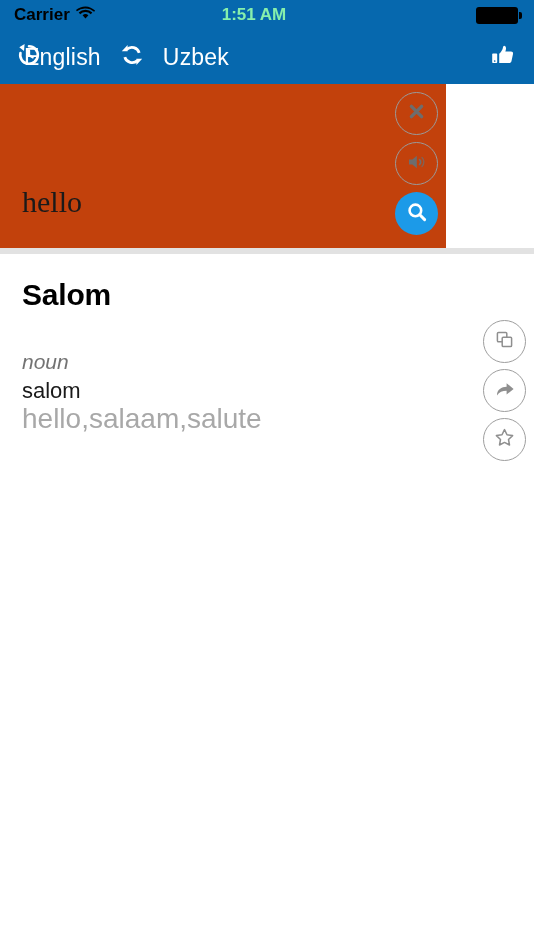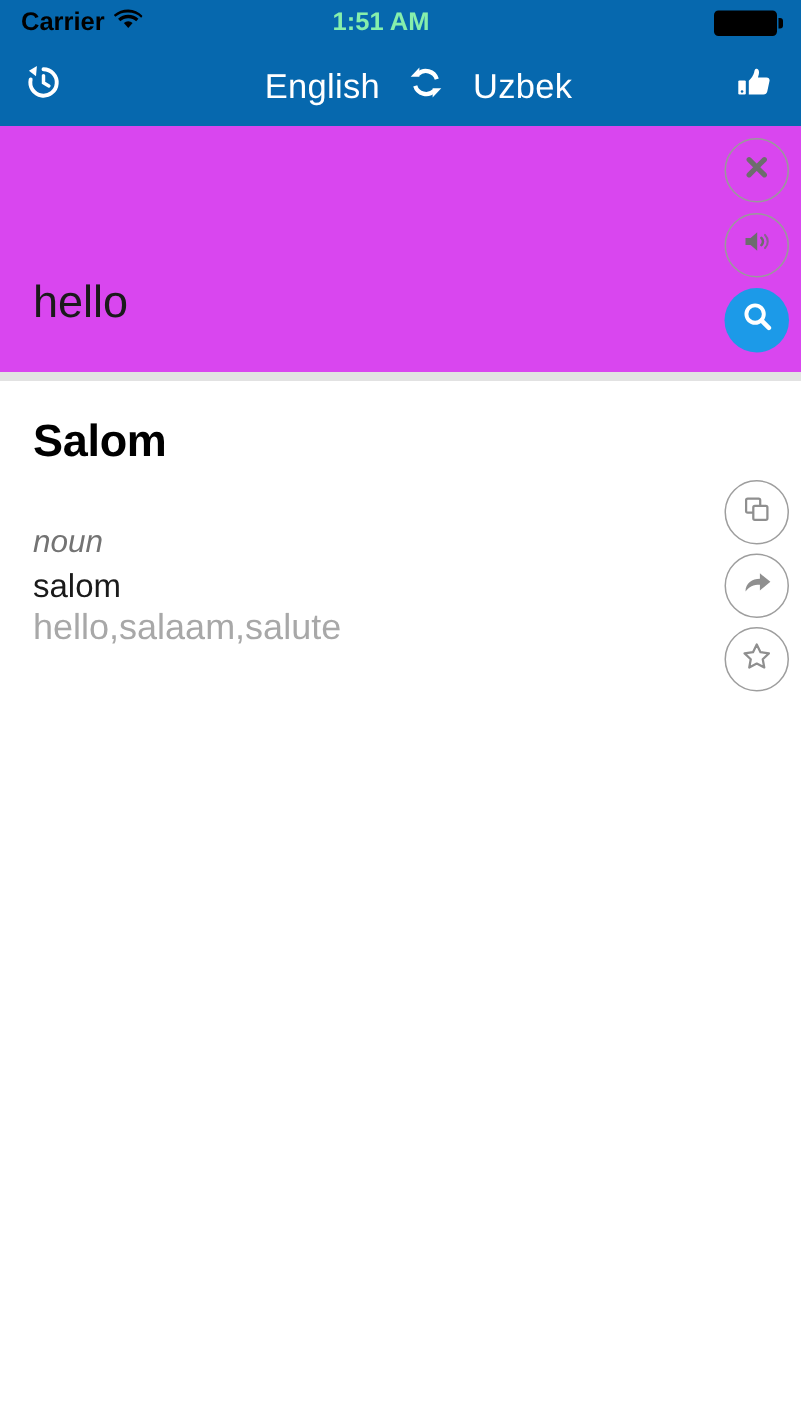--- a/index.html
+++ b/index.html
@@ -34,32 +34,33 @@
     display:flex; align-items:center;
   }
   .nav-icon-btn {
     position:absolute; display:flex; align-items:center; justify-content:center;
     width:46px; height:46px; cursor:pointer;
   }
   .nav-history { left:6px; }
   .nav-like { right:8px; }
   .nav-center {
     position:absolute; left:0; width:534px;
-    display:flex; align-items:center; justify-content:center; gap:18px;padding-left:24px;
+    display:flex; align-items:center; gap:18px;padding-left:24px;
   }
   .lang-label {
     color:#ffffff; font-size:23px; font-weight:400; letter-spacing:.2px;
     cursor:pointer;
   }
   .swap-btn { display:flex; align-items:center; cursor:pointer; }
 
   
   .input-panel {
-    position:absolute; top:84px; left:0; width:534px; height:164px;
-    background:#d946ef;
+    position:absolute; top:84px; left:0; width:446px; height:164px;
+    background:#c2410c;
+    font-family:Liberation Serif, serif;
   }
   .input-text {
     position:absolute; left:22px; top:101px;
     font-size:30px; color:#1a1a1a; font-weight:400;
     line-height:34px;
   }
   .side-buttons {
     position:absolute; right:8px; top:8px;
     display:flex; flex-direction:column; align-items:center; gap:7px;
   }
@@ -94,21 +95,21 @@
   }
   .defs { position:absolute; left:22px; top:94px; }
   .def-pos {
     font-size:21px; font-style:italic; color:#737373;
     line-height:28px; margin-bottom:1px;
   }
   .def-word {
     font-size:22px; color:#1a1a1a; line-height:28px;
   }
   .def-syn {
-    font-size:24px; color:#a8a8a8; line-height:28px;
+    font-size:28px; color:#a8a8a8; line-height:28px;
   }
   .result-buttons {
     position:absolute; right:8px; top:66px;
     display:flex; flex-direction:column; align-items:center; gap:6px;
   }
 </style>
 </head>
 <body>
 
 <div id="app">

